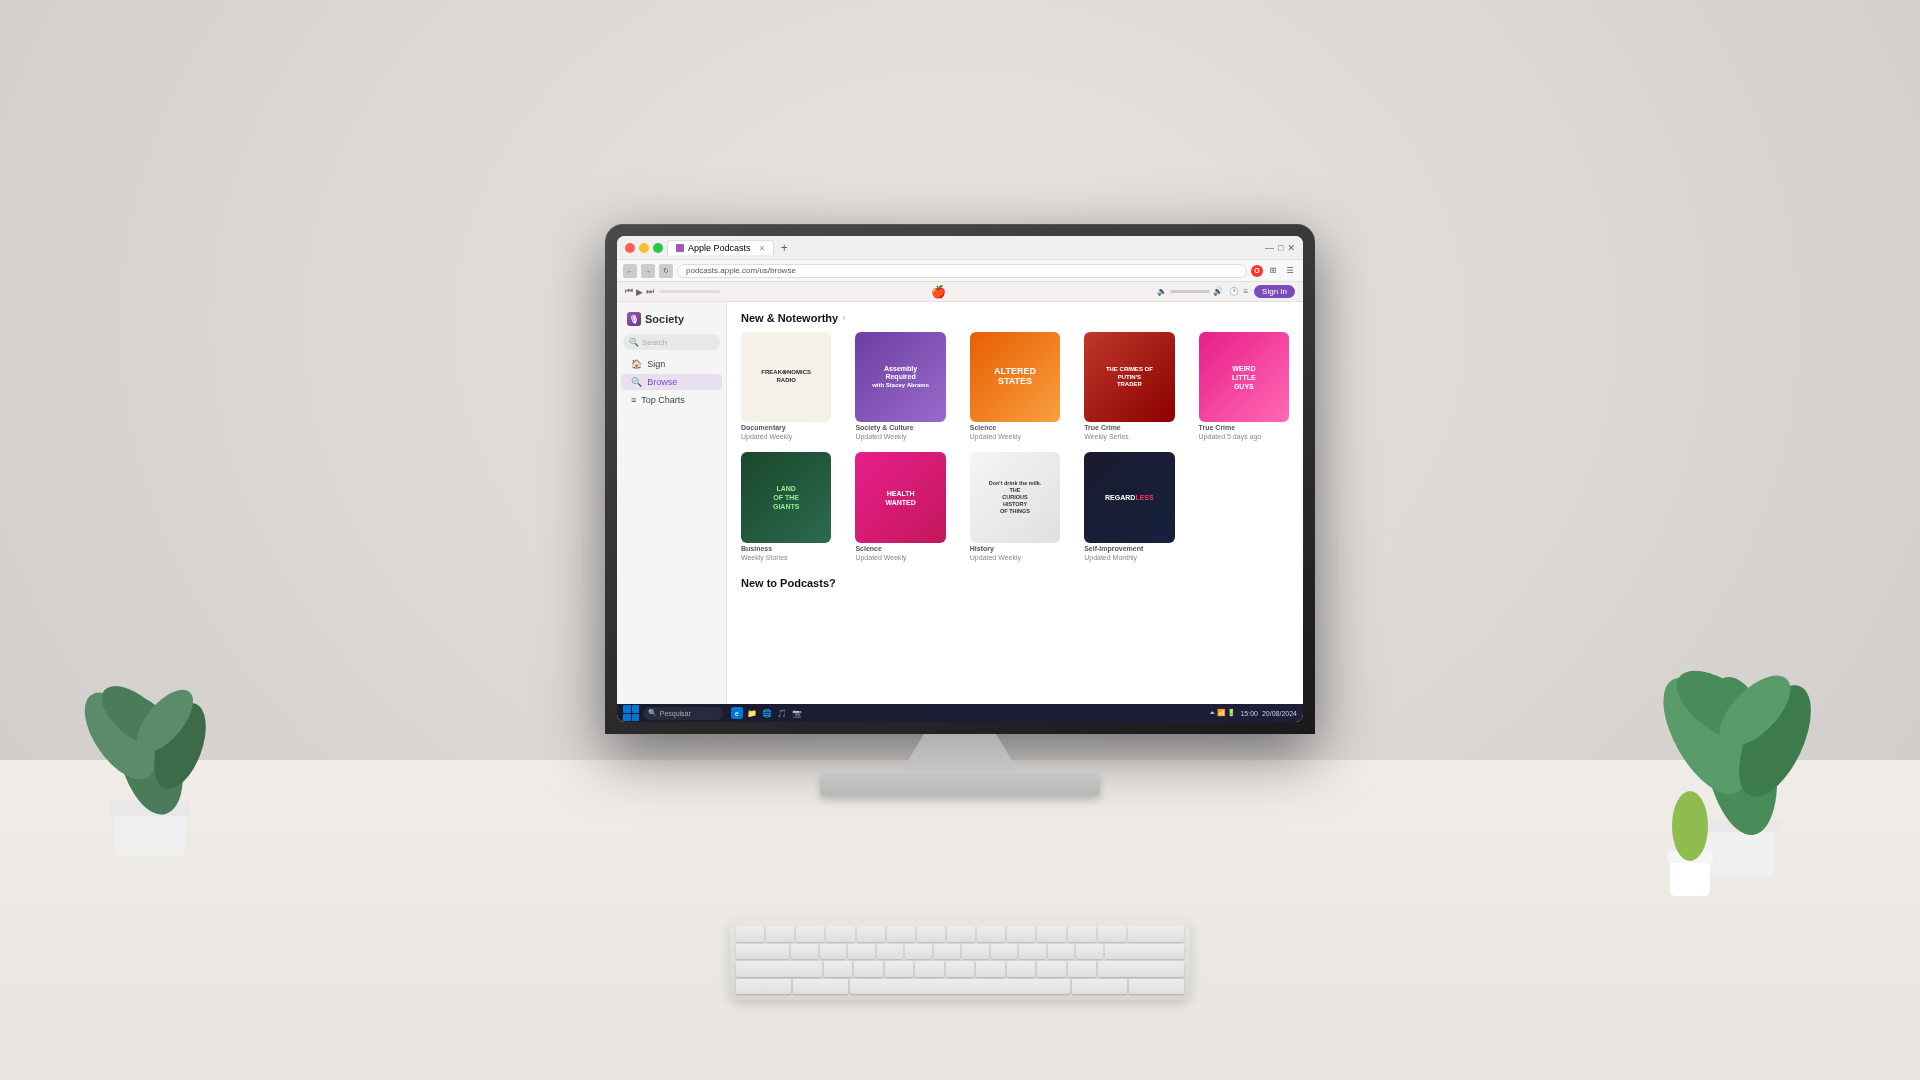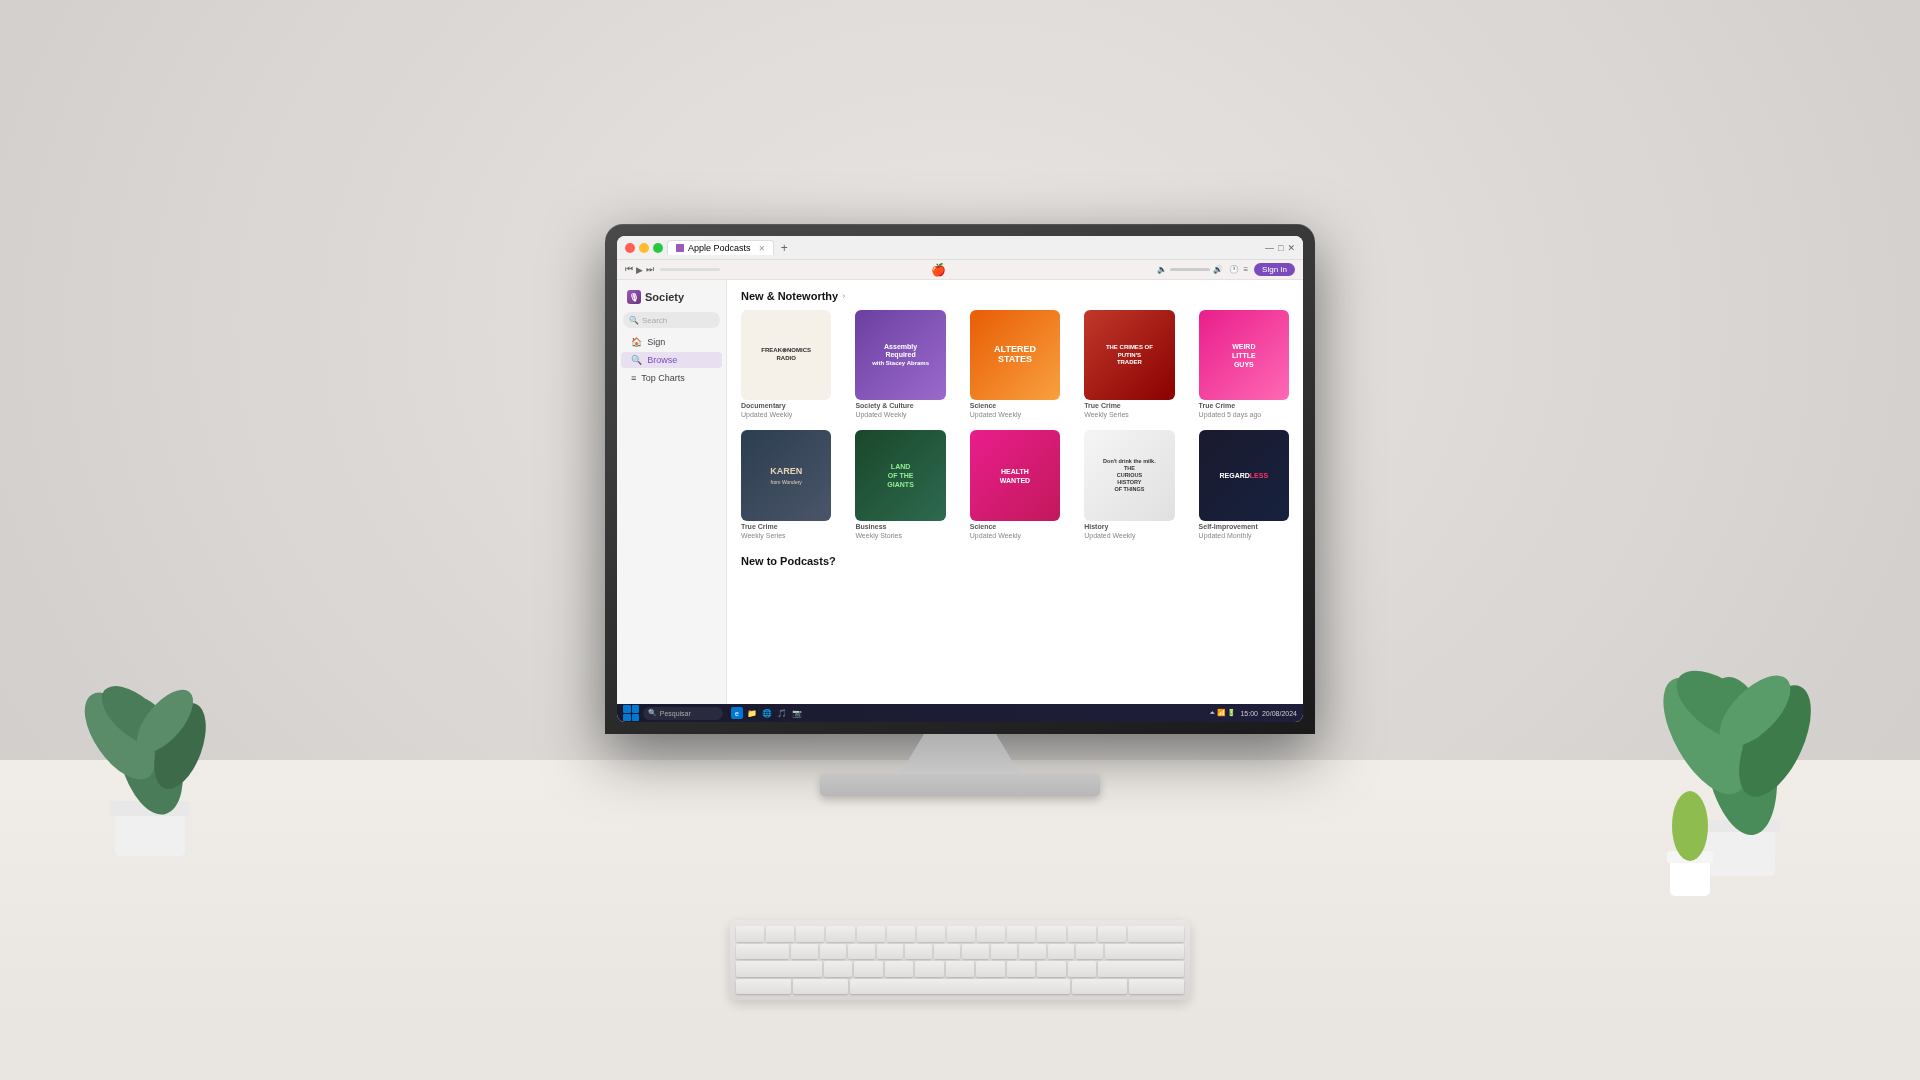--- a/index.html
+++ b/index.html
@@ -504,20 +504,33 @@
           </div>
           <div class="tab-new-btn">+</div>
         </div>
         <div style="display:flex; gap:4px; align-items:center; font-size:9px; color:#666;">
           <span>—</span>
           <span>□</span>
           <span>✕</span>
         </div>
       </div>
 
+      <div class="address-bar-row">
+        <div class="nav-btn">←</div>
+        <div class="nav-btn">→</div>
+        <div class="nav-btn">↻</div>
+        <div class="address-input">
+          <span style="font-size:8px; color:#555;">podcasts.apple.com/us/browse</span>
+        </div>
+        <div class="browser-actions">
+          <div class="browser-action-btn" style="background:#ff3131; border-radius:50%; width:12px; height:12px; font-size:7px; display:flex; align-items:center; justify-content:center; color:white; font-weight:bold;">O</div>
+          <div class="browser-action-btn">⊞</div>
+          <div class="browser-action-btn">☰</div>
+        </div>
+      </div>
 
       <div class="media-bar">
         <div class="media-controls">
           <span class="media-btn">⏮</span>
           <span class="media-btn">▶</span>
           <span class="media-btn">⏭</span>
         </div>
         <div class="media-progress"></div>
         <div class="apple-logo-bar">
           <span style="font-size:12px;">🍎</span>
@@ -604,27 +617,20 @@
               <div class="podcast-art art-weird">
                 <div style="font-size:7px; font-weight:900; text-align:center; padding:3px; line-height:1.3;">WEIRD<br>LITTLE<br>GUYS</div>
               </div>
               <div class="podcast-meta-type">True Crime</div>
               <div class="podcast-meta">Updated 5 days ago</div>
             </div>
           </div>
 
           <div class="podcast-grid">
 
-            <div class="podcast-card">
-              <div class="podcast-art art-karen">
-                <div style="font-size:9px; font-weight:900; text-align:center; padding:4px; color:#e8d5b7;">KAREN<br><span style="font-size:5px; font-weight:400;">from Wondery</span></div>
-              </div>
-              <div class="podcast-meta-type">True Crime</div>
-              <div class="podcast-meta">Weekly Series</div>
-            </div>
 
             <div class="podcast-card">
               <div class="podcast-art art-land">
                 <div style="font-size:7px; font-weight:900; text-align:center; padding:3px; color:#90ee90; line-height:1.3;">LAND<br>OF THE<br>GIANTS</div>
               </div>
               <div class="podcast-meta-type">Business</div>
               <div class="podcast-meta">Weekly Stories</div>
             </div>
 
             <div class="podcast-card">

